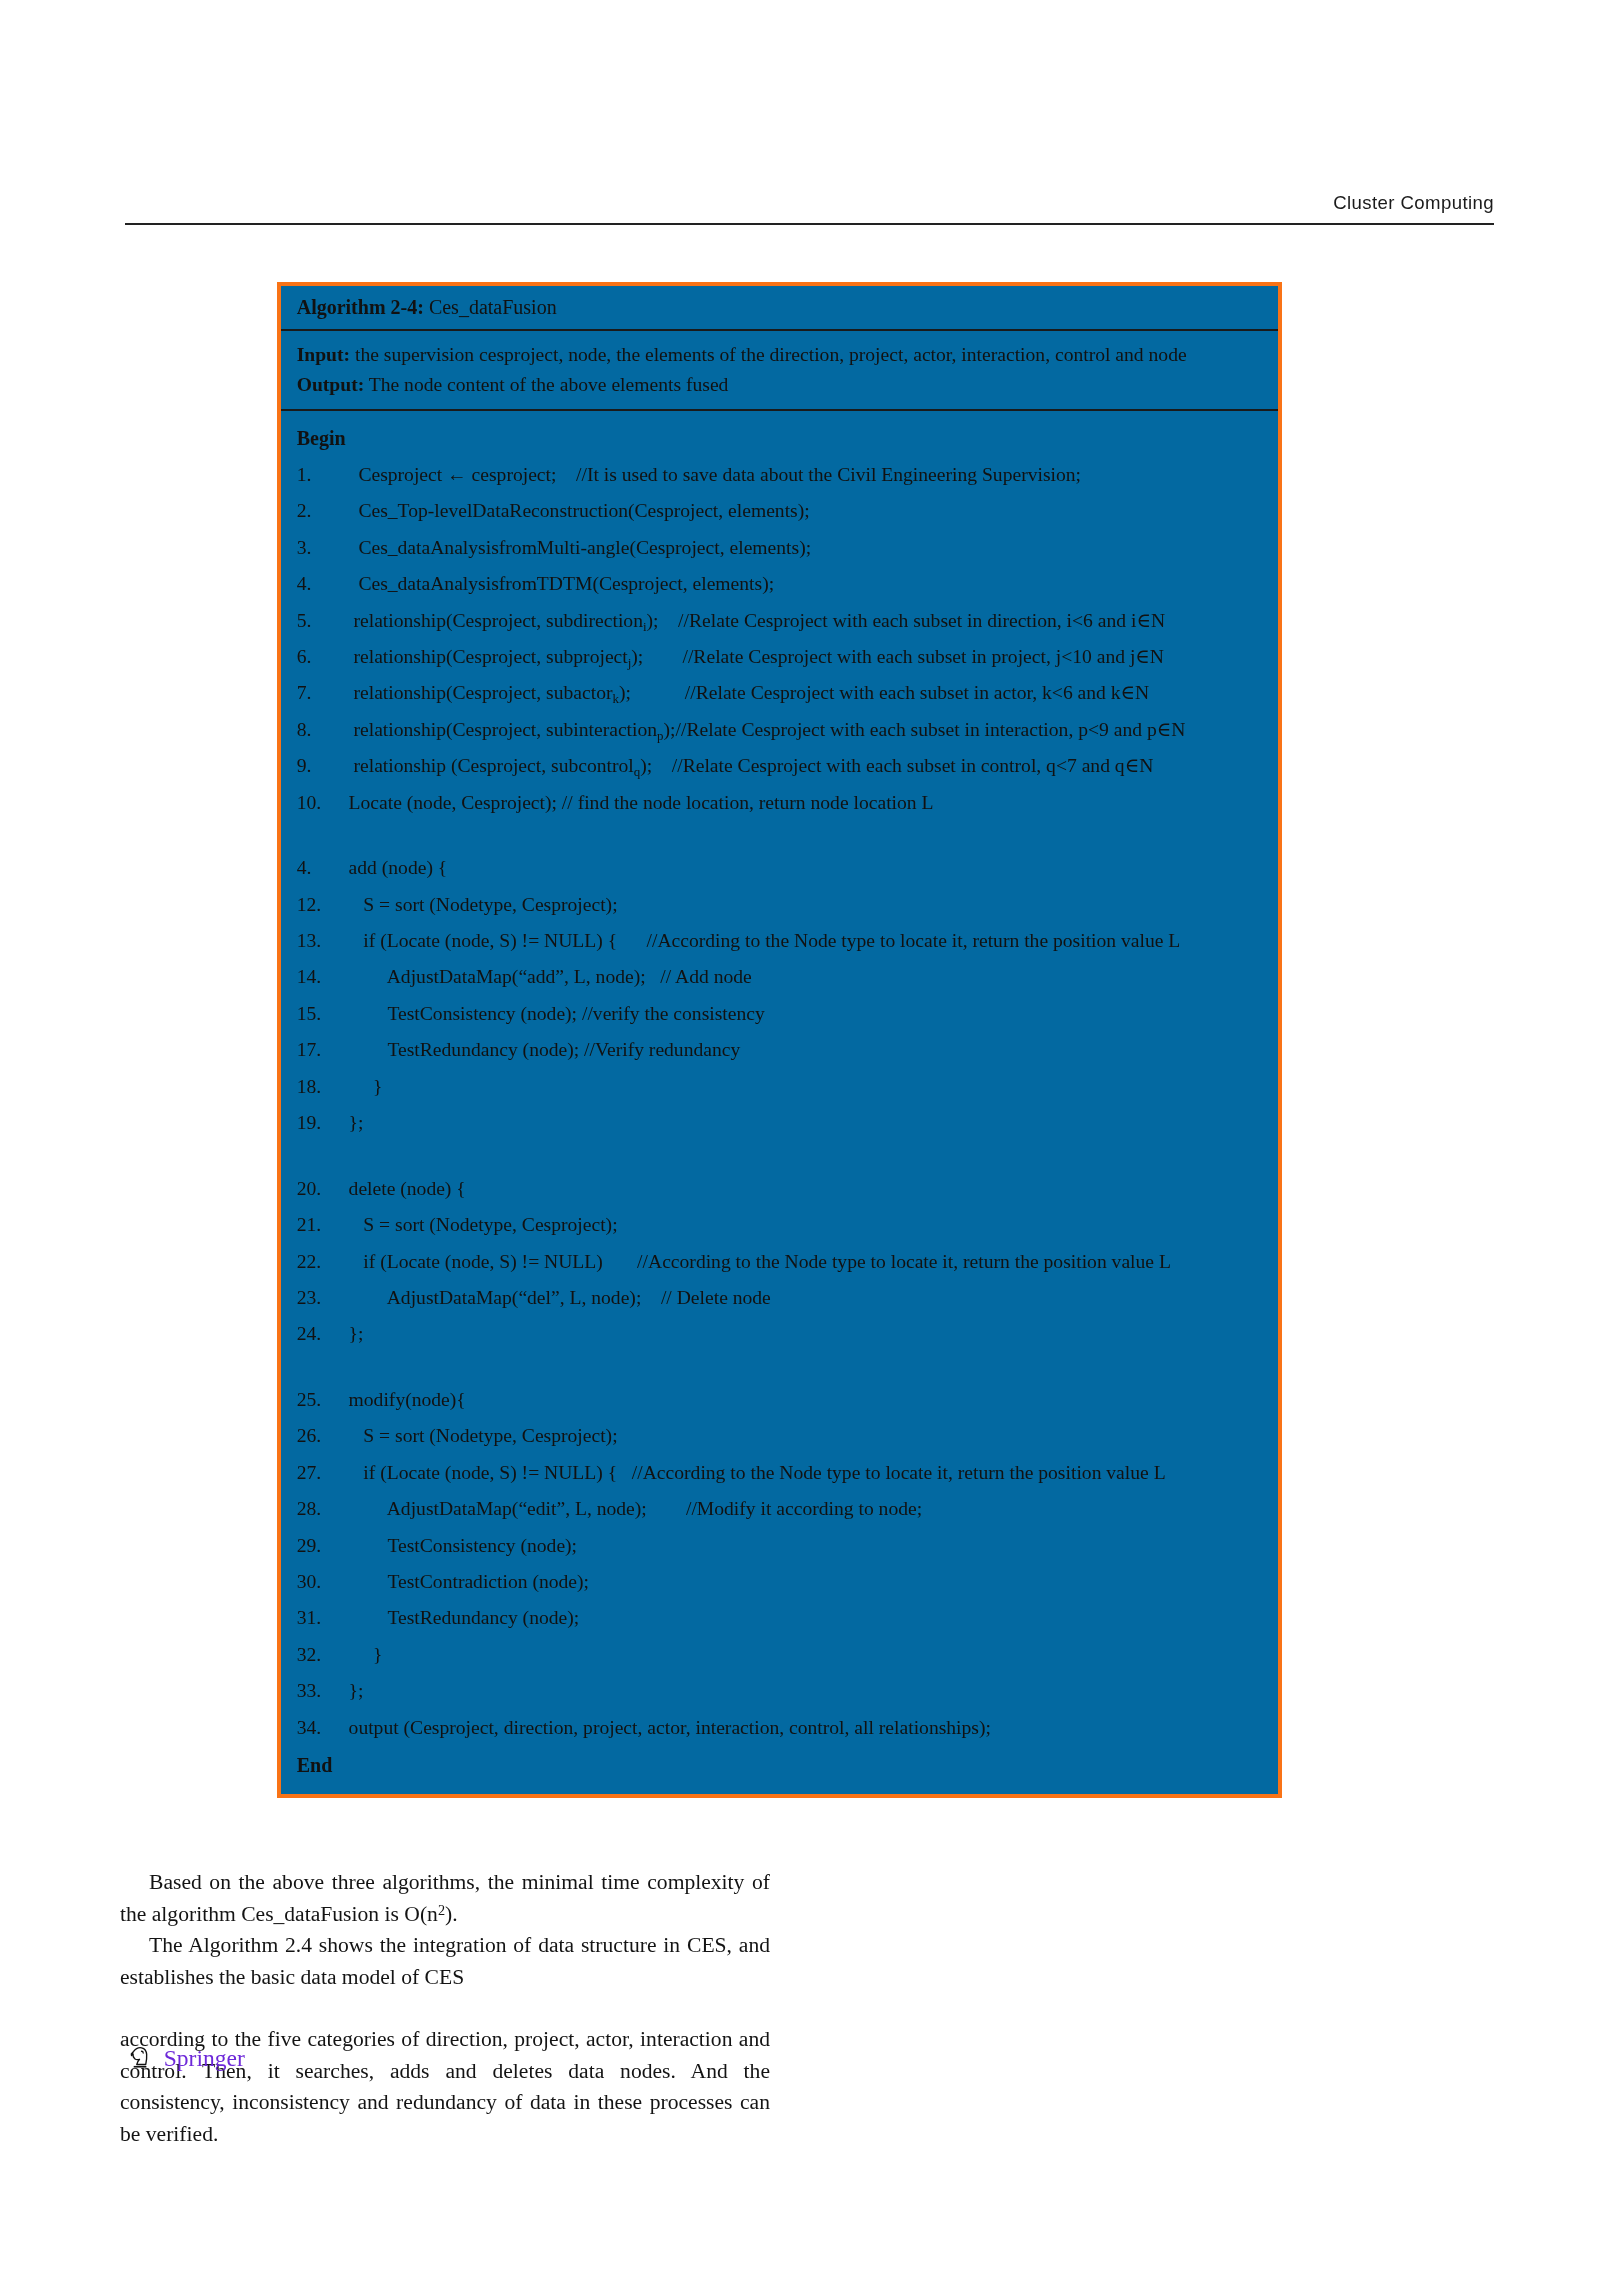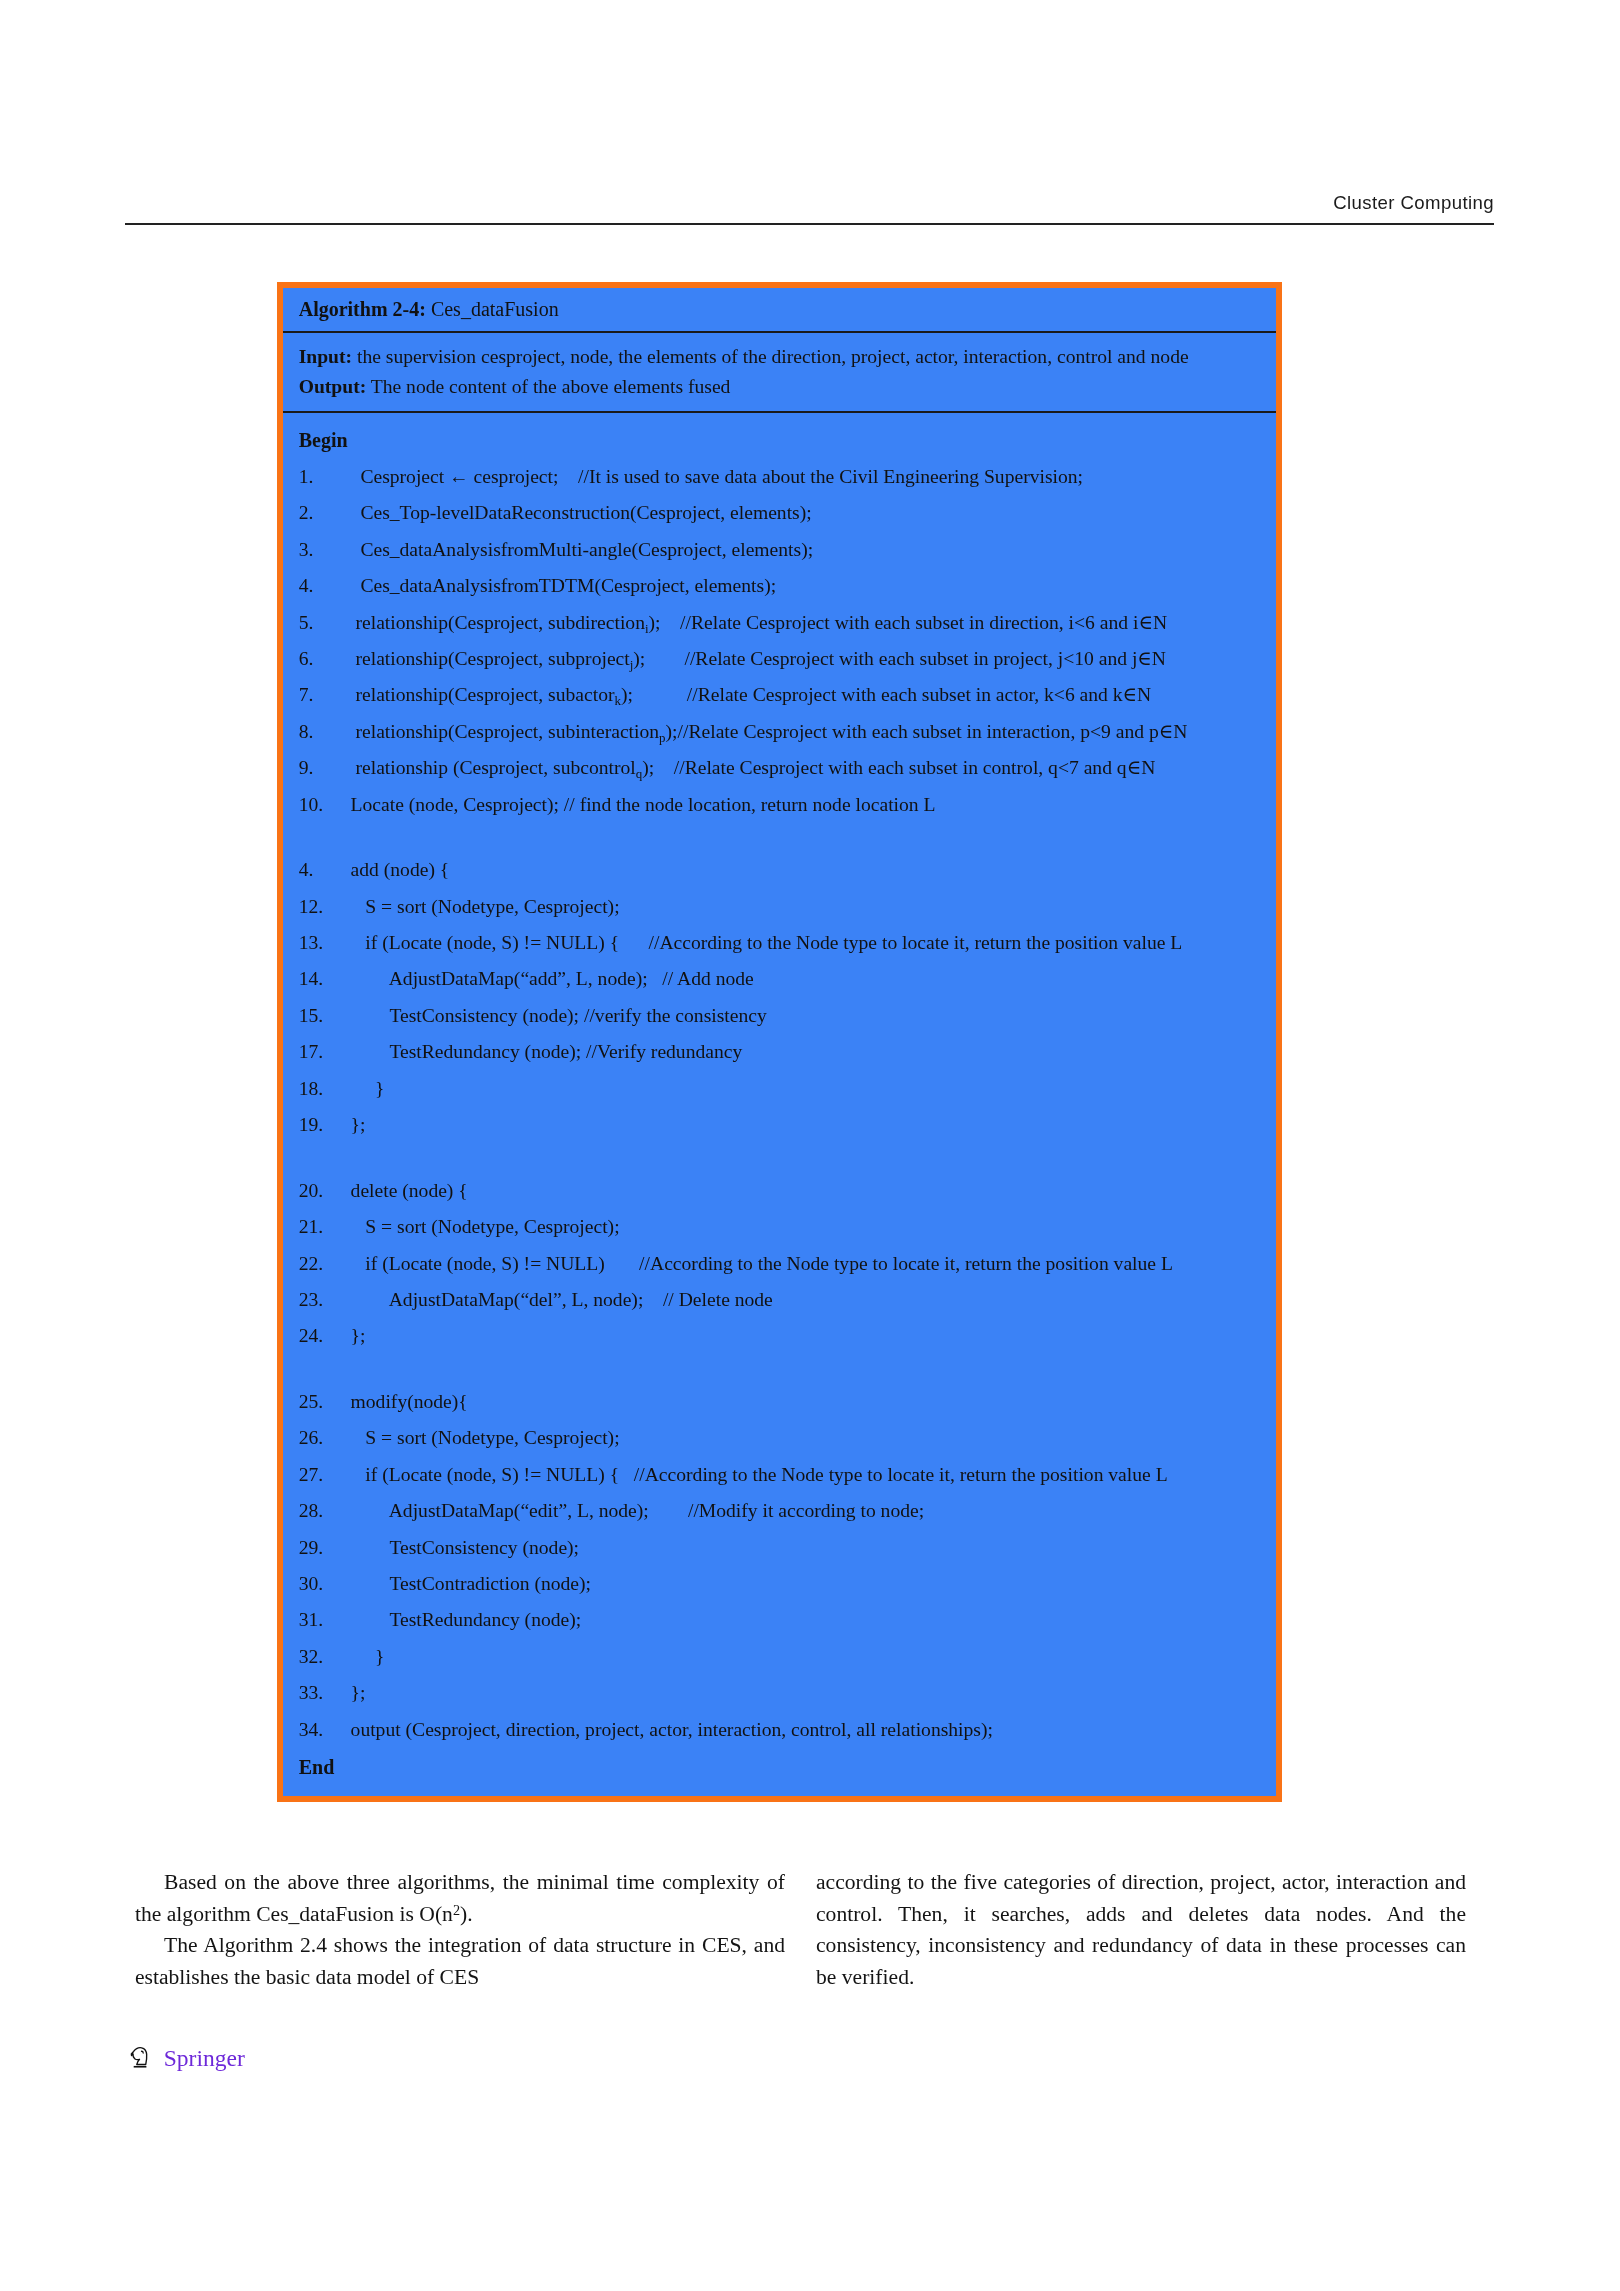--- a/index.html
+++ b/index.html
@@ -44,23 +44,23 @@
     height: 2px;
     background: #222222;
   }
 
   
   .algo-box {
     position: absolute;
     left: 277px;
     top: 282px;
     width: 1005px;
-    border: 6px solid #f97316;
+    border: 4px solid #f97316;
     box-sizing: border-box;
-    background: #3b82f6;
+    background: #0369a1;
   }
   .algo-title {
     padding: 8.8px 0 8.8px 15.7px;
     border-bottom: 2px solid #1a1a1a;
     font-size: 20px;
     line-height: 1.25;
   }
   .algo-io {
     padding: 9.8px 11.8px 9.8px 15.7px;
     border-bottom: 2px solid #1a1a1a;
@@ -98,25 +98,26 @@
     white-space: pre;
   }
   .gap { height: 29px; }
 
   sub { font-size: .66em; line-height: 0; vertical-align: -.28em; }
   sup { font-size: .66em; line-height: 0; vertical-align: .45em; }
 
   
   .body-cols {
     position: absolute;
-    left: 135px;
+    left: 120px;
     top: 1867px;
     width: 1369px;
     display: flex;
     gap: 31px;
+    flex-direction: column;
   }
   .col {
     width: 650px;
     font-size: 21.6px;
     line-height: 1.46;
     text-align: justify;
     color: #141414;
   }
   .col p { margin: 0; }
   .col p + p { margin-top: 0px; }

